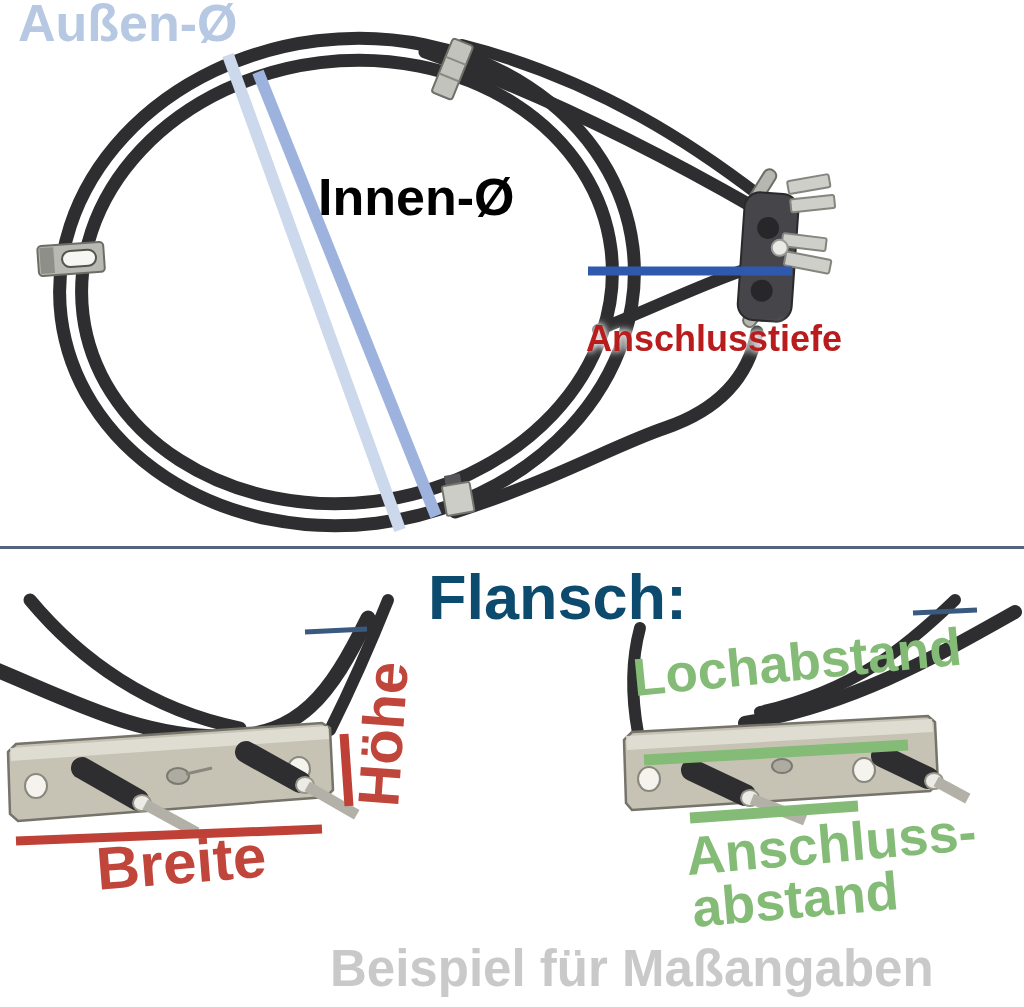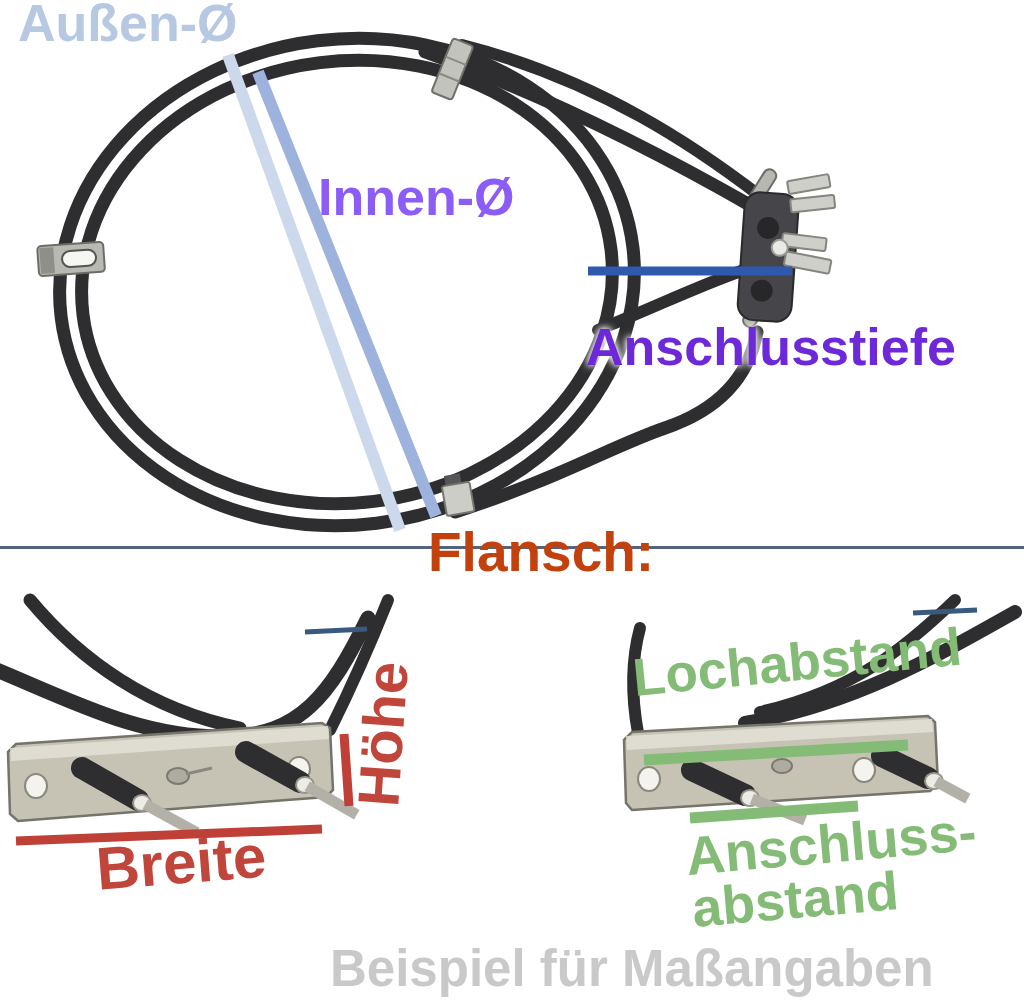--- a/index.html
+++ b/index.html
@@ -3,24 +3,24 @@
 <meta charset="utf-8">
 <style>
   html,body{margin:0;padding:0;background:#fff;}
   .canvas{
     position:relative;width:1024px;height:1007px;overflow:hidden;background:#fff;
     font-family:"Liberation Sans","DejaVu Sans",sans-serif;font-weight:bold;
   }
   .canvas svg{position:absolute;left:0;top:0;z-index:0;}
   .lbl{position:absolute;z-index:2;white-space:nowrap;line-height:1.05;font-weight:bold;}
   .lbl-aussen{left:18px;top:-4px;font-size:52px;color:#b7c8e2;}
-  .lbl-innen{left:318px;top:170px;font-size:52px;color:#8b5cf6;}
-  .lbl-anschlusstiefe{left:586px;top:320px;font-size:52px;color:#6d28d9;
+  .lbl-innen{left:318px;top:170px;font-size:52px;color:#000000;}
+  .lbl-anschlusstiefe{left:586px;top:320px;font-size:36px;color:#b91c1c;
     text-shadow:0 0 6px #fff,0 0 10px #fff;}
-  .lbl-flansch{left:428px;top:524px;font-size:55px;color:#c2410c;}
+  .lbl-flansch{left:428px;top:564px;font-size:63px;color:#0c4a6e;}
   .lbl-breite{left:94px;top:838px;font-size:60px;color:#c0453a;
     transform:rotate(-4.5deg);transform-origin:left top;}
   .lbl-hoehe{left:309px;top:703px;width:150px;height:62px;font-size:58px;color:#c0453a;
     transform:rotate(-86deg);transform-origin:center;text-align:center;}
   .lbl-lochabstand{left:633px;top:650px;font-size:53px;color:#84bb76;
     transform:rotate(-5.5deg);transform-origin:left center;}
   .lbl-anschluss1{left:686px;top:828px;font-size:54px;color:#84bb76;
     transform:rotate(-5deg);transform-origin:left center;}
   .lbl-anschluss2{left:692px;top:880px;font-size:54px;color:#84bb76;
     transform:rotate(-5deg);transform-origin:left center;}

